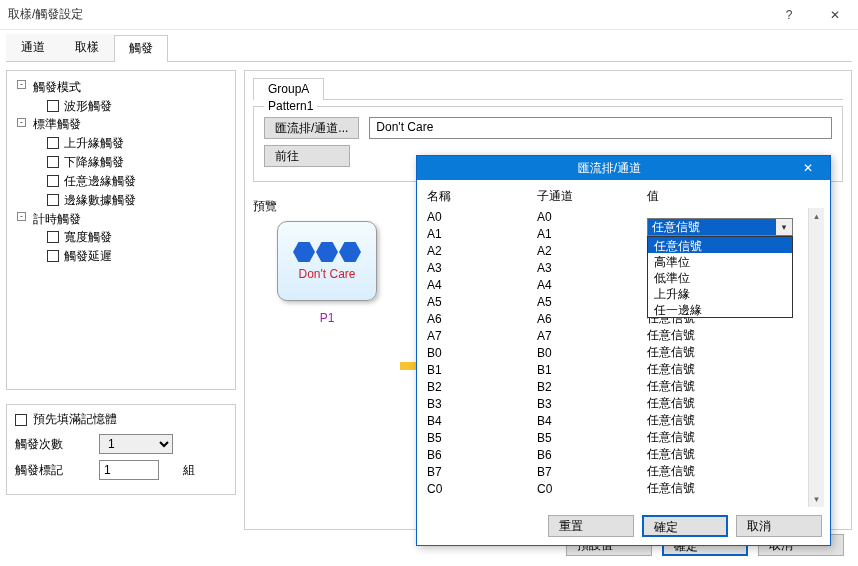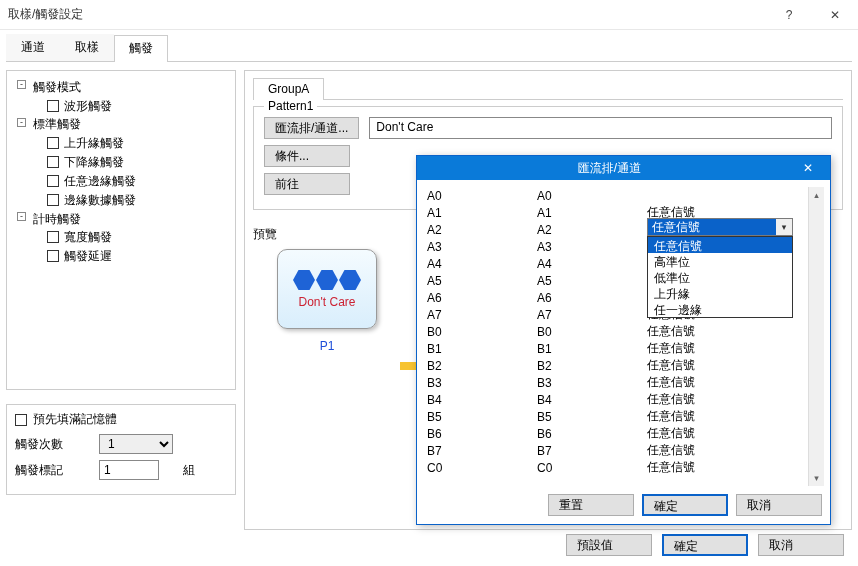--- a/index.html
+++ b/index.html
@@ -50,21 +50,21 @@
 .pattern-rows { display: flex; flex-direction: column; gap: 6px; }
 .pattern-rows .prow { display: flex; gap: 10px; align-items: center; }
 .longinput { flex: 1; border: 1px solid #888; height: 22px; padding: 2px 6px; background: #fff; }
 
 .preview { margin-top: 16px; }
 .preview .plabel { margin-bottom: 6px; display: block; }
 .preview-card { width: 100px; height: 80px; border: 1px solid #999; border-radius: 10px; background: linear-gradient(#f4fbff,#d9eefc); display: flex; flex-direction: column; align-items: center; justify-content: center; gap: 4px; box-shadow: 2px 2px 4px rgba(0,0,0,.25); }
 .hexrow { display: flex; gap: 1px; }
 .hex { width: 22px; height: 22px; background: #1e63d6; clip-path: polygon(25% 5%, 75% 5%, 100% 50%, 75% 95%, 25% 95%, 0 50%); }
 .dc { color: #c23; font-size: 12px; }
-.p1 { color: #1d4ed8; margin-top: 10px; text-align: center; width: 100px; }
+.p1 { color: #a21caf; margin-top: 10px; text-align: center; width: 100px; }
 .arrow { position: absolute; left: 400px; top: 362px; width: 40px; height: 8px; background: #f7c330; }
 .arrow::after { content: ""; position: absolute; right: -10px; top: -5px; border-left: 10px solid #f7c330; border-top: 9px solid transparent; border-bottom: 9px solid transparent; }
 
 
 .modal { position: absolute; left: 416px; top: 155px; width: 415px; background: #fff; border: 1px solid #0a62c9; box-shadow: 2px 2px 8px rgba(0,0,0,.25); z-index: 50; }
 .modal .mtitle { background: #0a7ad9; color: #fff; height: 24px; display: flex; align-items: center; padding: 0 8px; }
 .modal .mtitle span { flex: 1; text-align: center; }
 .modal .mclose { width: 28px; text-align: center; color: #fff; }
 .modal .mbody { padding: 6px 6px 0; }
 .mhead { display: grid; grid-template-columns: 110px 110px 1fr 16px; padding: 2px 4px; }
@@ -150,23 +150,20 @@
       </div>
 
       <div class="patternBox">
         <span class="plabel">Pattern1</span>
         <div class="pattern-rows">
           <div class="prow">
             <div class="btn">匯流排/通道...</div>
             <div class="longinput">Don't Care</div>
           </div>
           <div class="prow">
-            <div class="btn">條件...</div>
-          </div>
-          <div class="prow">
             <div class="btn">前往</div>
           </div>
         </div>
       </div>
 
       <div class="preview">
         <span class="plabel">預覽</span>
         <div style="display:flex; align-items:flex-start; gap:20px; padding-left:24px; position:relative;">
           <div>
             <div class="preview-card">
@@ -192,20 +189,26 @@
   <div class="btn primary">確定</div>
   <div class="btn">取消</div>
 </div>
 
 <div class="modal">
   <div class="mtitle">
     <span>匯流排/通道</span>
     <div class="mclose">✕</div>
   </div>
   <div class="mbody">
+    <div class="mhead">
+      <div>名稱</div>
+      <div>子通道</div>
+      <div>值</div>
+      <div></div>
+    </div>
     <div class="mlist" id="mlist">
       <div class="mrow">
           <div>A0</div>
           <div>A0</div>
           <div></div>
           <div></div>
         </div>
         <div class="mrow">
           <div>A1</div>
           <div>A1</div>

